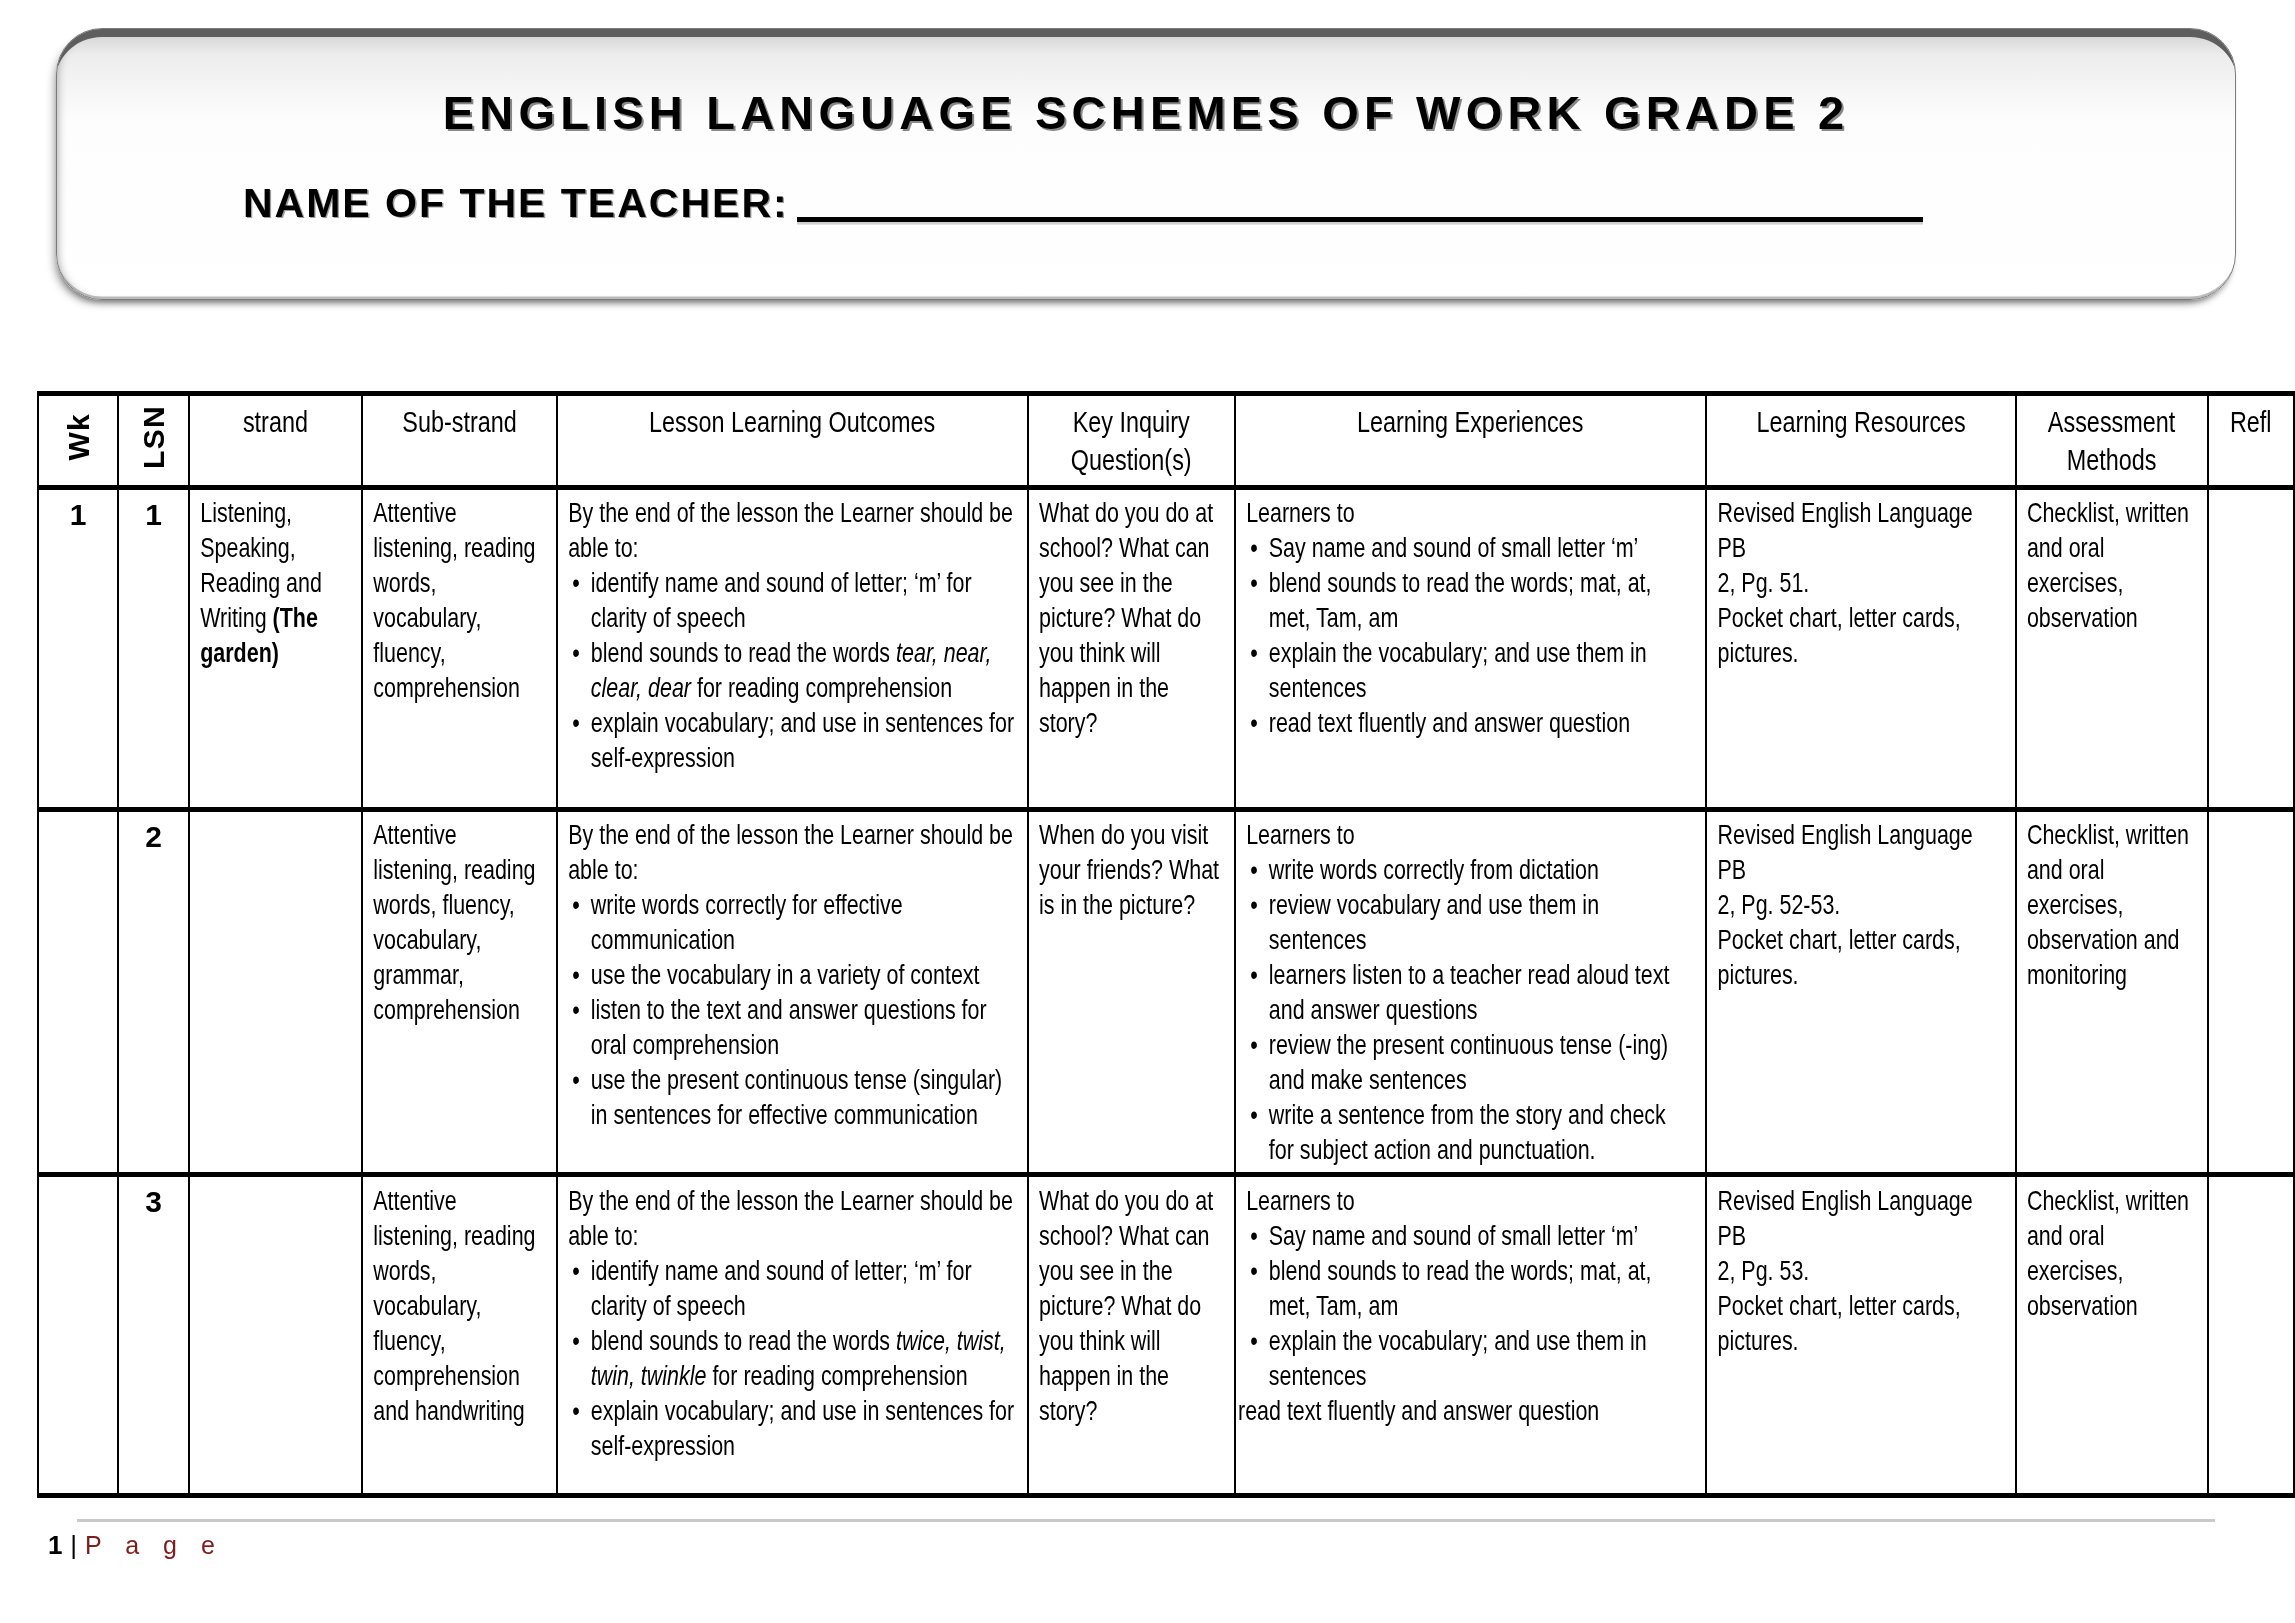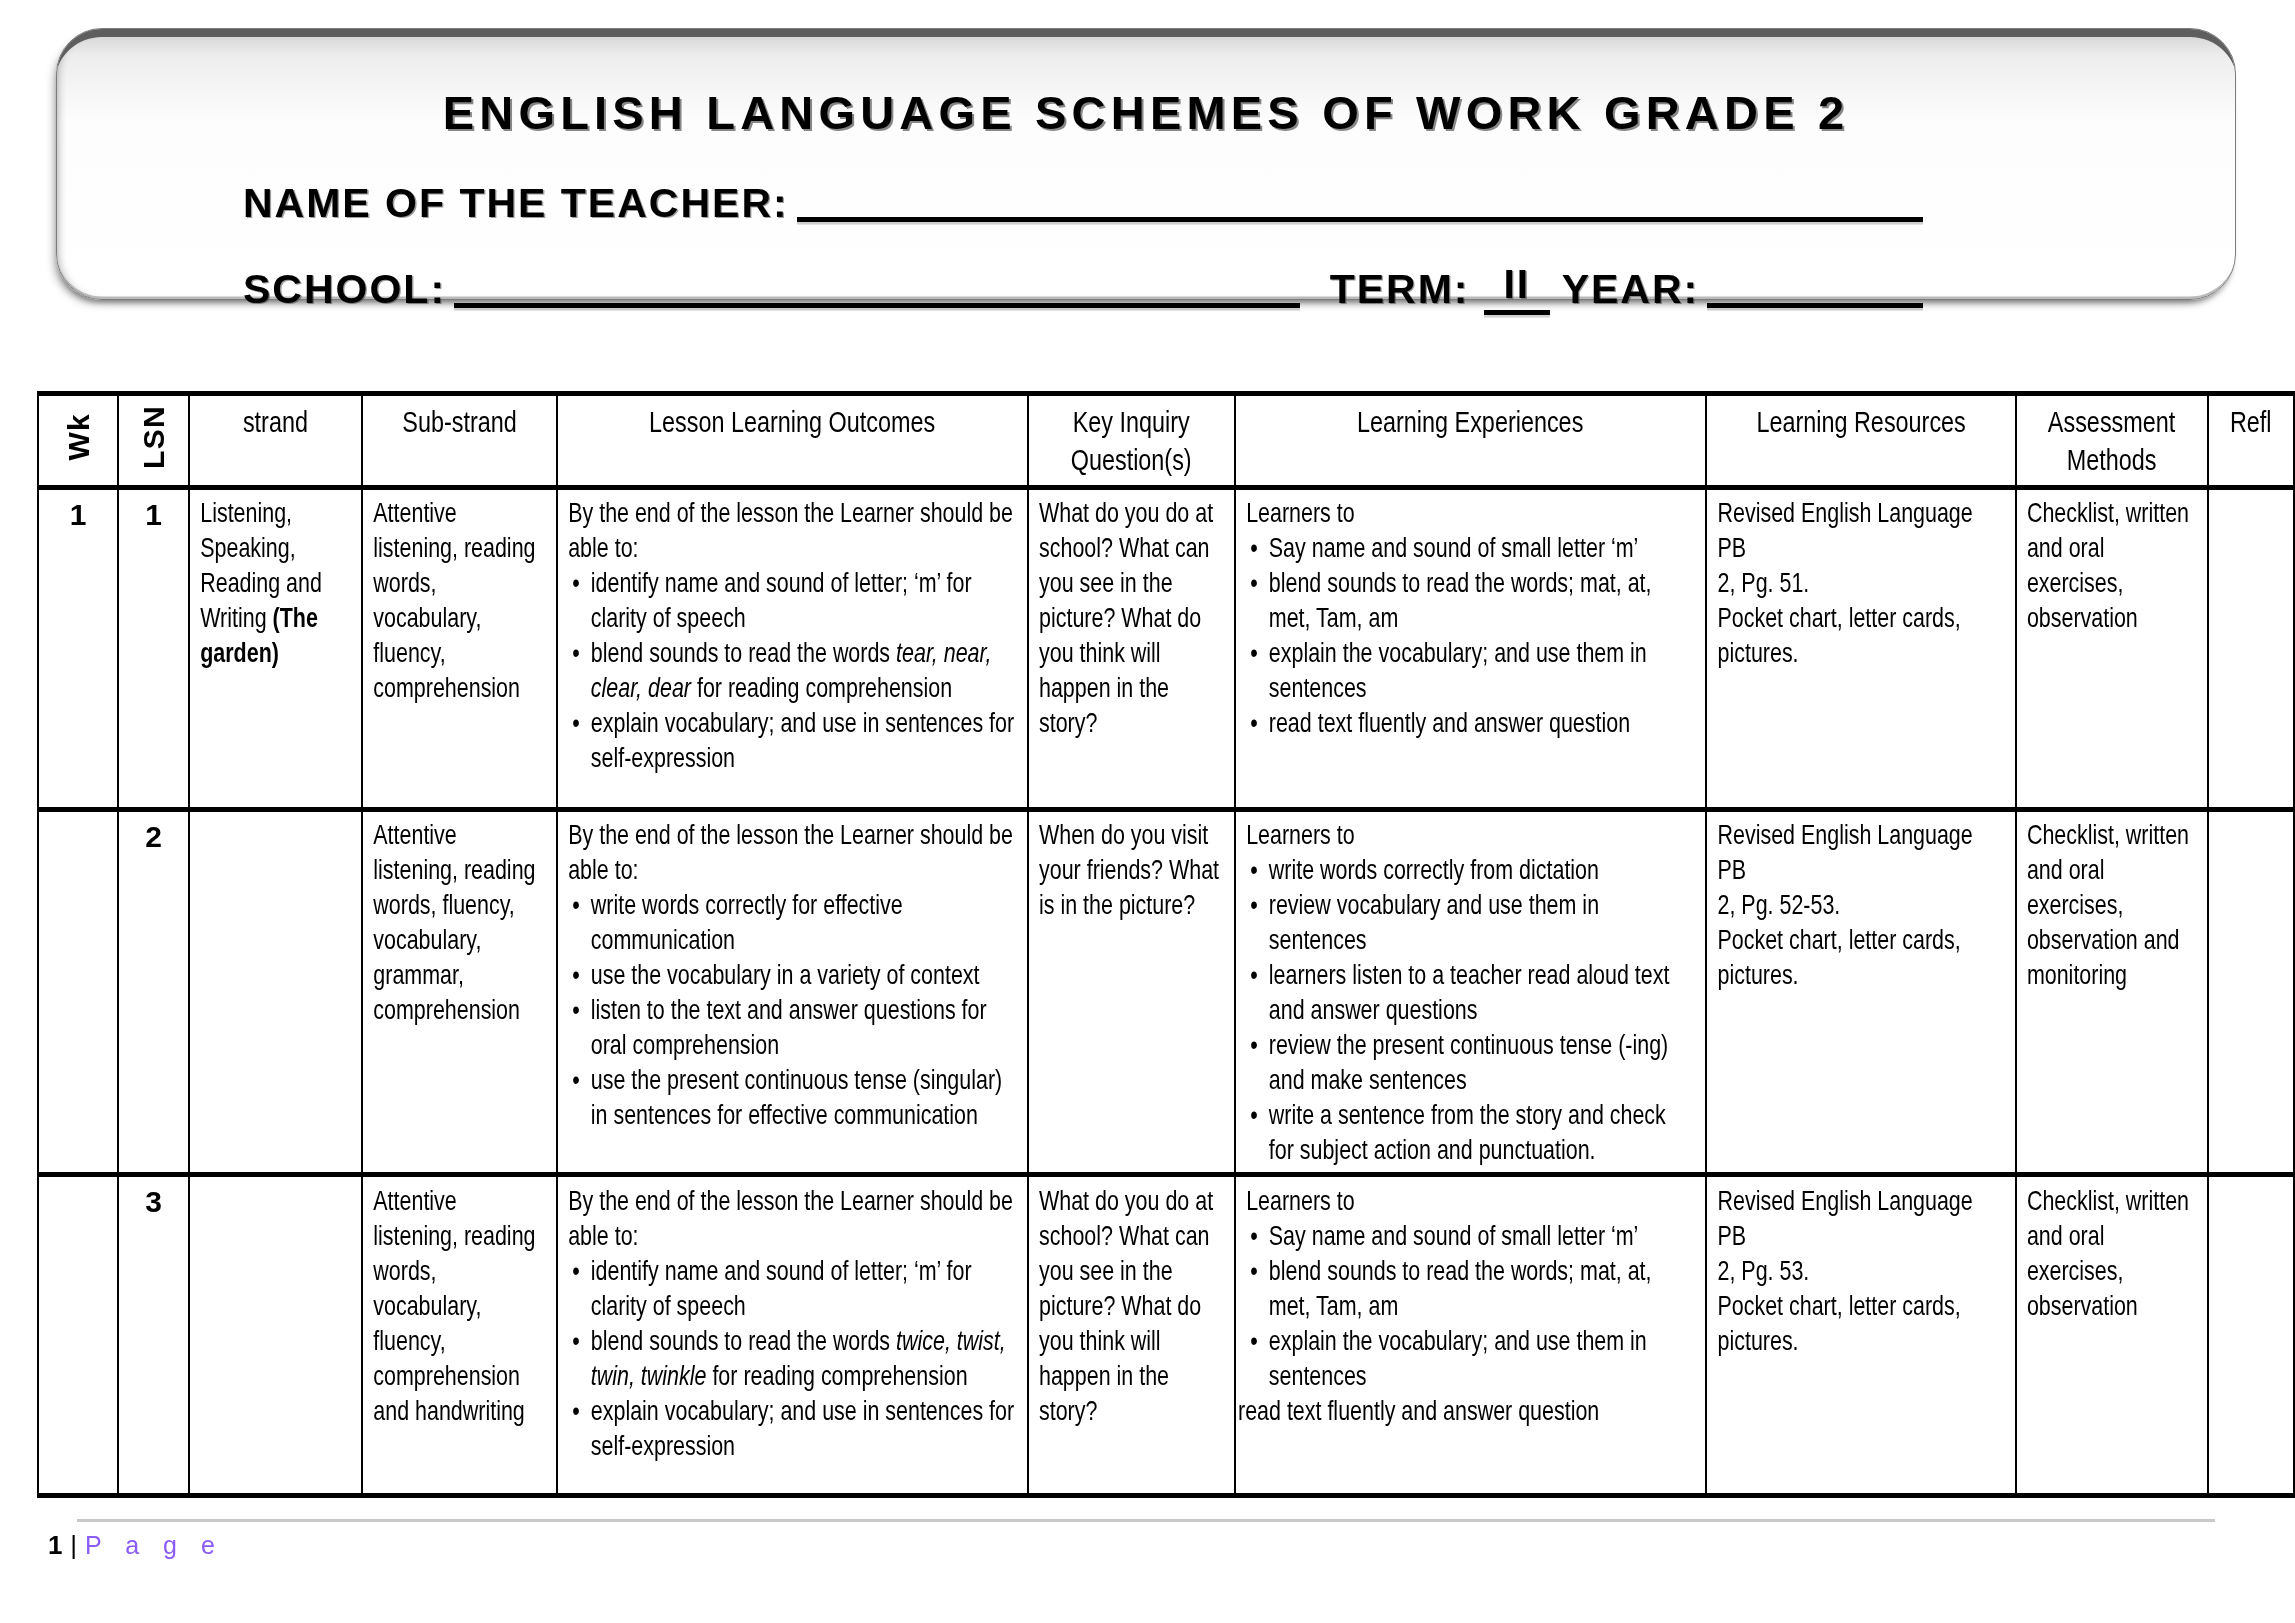--- a/index.html
+++ b/index.html
@@ -54,41 +54,32 @@
   .blist li{padding-left:29px;position:relative;}
   .blist li::before{content:"\2022";position:absolute;left:5.2px;top:0;}
   .resources{white-space:pre-line;}
   .outdent{margin-left:-10.5px;}
 
   
   .footrule{position:absolute;left:77px;top:1519px;width:2138px;height:2.6px;background:#c9c9c9;}
   .footer{position:absolute;left:48px;top:1530px;font-size:26px;}
   .footer .pnum{font-weight:700;}
   .footer .sep{margin:0 7.9px;font-weight:400;}
-  .footer .plabel{color:#8b5cf6;letter-spacing:8.5px;font-size:25px;}
+  .footer .plabel{color:#7f1d1d;letter-spacing:8.5px;font-size:25px;}
 </style>
 </head>
 <body>
 
 <div class="page">
 
   <div class="hbox">
     <div class="title">ENGLISH LANGUAGE SCHEMES OF WORK GRADE 2</div>
     <div class="formline">
       <span class="lbl">NAME OF THE TEACHER:</span>
       <span class="uline"></span>
-    </div>
-    <div class="formline second">
-      <span class="lbl">SCHOOL:</span>
-      <span class="uline"></span>
-      <span class="gap"></span>
-      <span class="lbl">TERM:</span>
-      <span class="term-val">II</span>
-      <span class="lbl">YEAR:</span>
-      <span class="uline fixed"></span>
     </div>
   </div>
 
   <table class="sch">
     <colgroup>
       <col style="width:80px">
         <col style="width:71px">
         <col style="width:173px">
         <col style="width:195px">
       <col style="width:471px">

